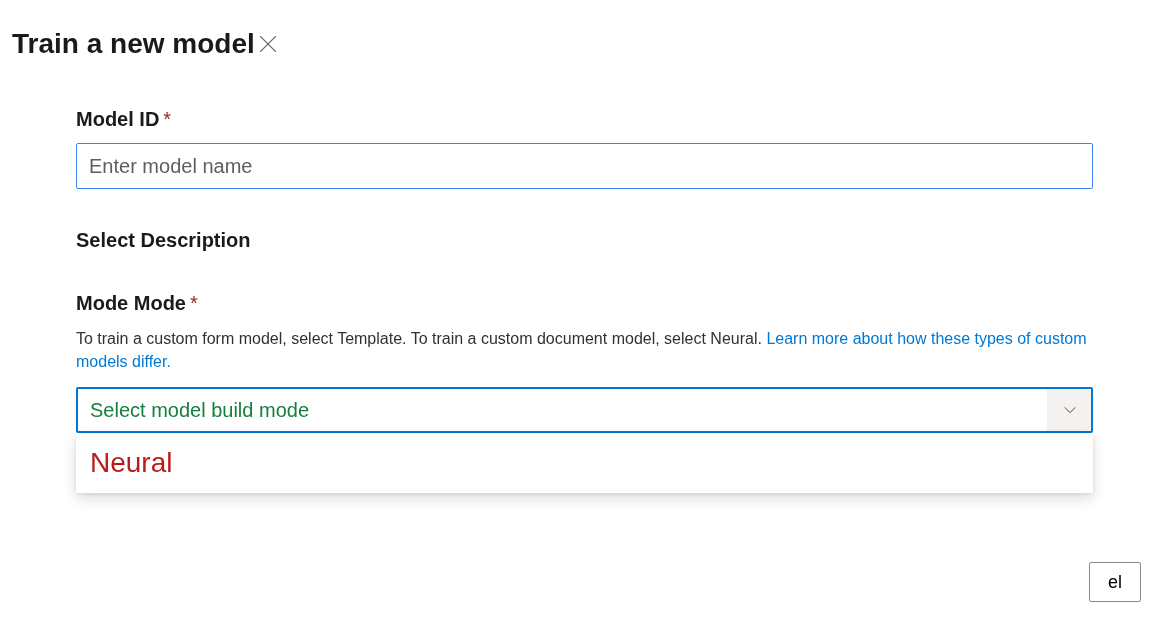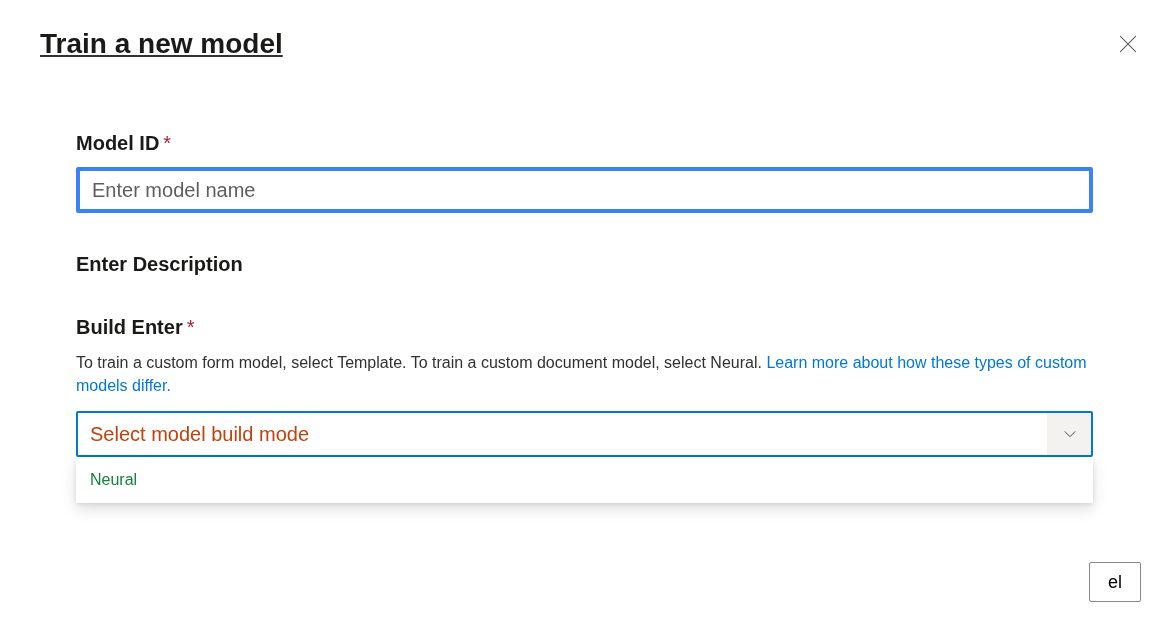--- a/index.html
+++ b/index.html
@@ -11,24 +11,22 @@
       font-family: "Segoe UI", -apple-system, "Helvetica Neue", Arial, sans-serif;
       background: #fff;
       color: #323130;
       width: 1169px;
       height: 624px;
       position: relative;
       overflow: hidden;
     }
     .modal-header {
       display: flex;
-      justify-content: space-between;
-      align-items: center;
-      padding: 28px 28px 0 40px;
-      text-decoration: underline;
+      align-items: center;
+      padding: 28px 28px 0 12px;
     }
     .modal-title {
       font-size: 28px;
       font-weight: 600;
       color: #1b1a19;
     }
     .close-btn {
       background: none;
       border: none;
       cursor: pointer;
@@ -40,40 +38,39 @@
     }
     .close-btn svg {
       width: 18px;
       height: 18px;
     }
     .form-body {
       padding: 48px 76px 0 76px;
     }
     .form-group {
       margin-bottom: 40px;
-      margin-top: 24px;
     }
     .form-group.bm {
       margin-bottom: 0;
     }
     .label-row {
       font-size: 20px;
       font-weight: 600;
       color: #1b1a19;
       margin-bottom: 12px;
     }
     .required-asterisk {
       color: #a4262c;
       margin-left: 4px;
       font-weight: 400;
     }
     .text-input {
       width: 100%;
       height: 46px;
-      border: 4px solid #3b82f6;
+      border: 1px solid #3b82f6;
       border-radius: 2px;
       padding: 0 12px;
       font-size: 20px;
       color: #323130;
       font-family: inherit;
     }
     .text-input::placeholder {
       color: #605e5c;
     }
     .helper-text {
@@ -98,21 +95,21 @@
       border-radius: 2px;
       display: flex;
       align-items: center;
       justify-content: space-between;
       background: #fff;
       cursor: pointer;
     }
     .dropdown-placeholder {
       padding: 0 12px;
       font-size: 20px;
-      color: #c2410c;
+      color: #15803d;
     }
     .dropdown-caret {
       width: 44px;
       height: 100%;
       display: flex;
       align-items: center;
       justify-content: center;
       background: #f3f2f1;
       border-left: 1px solid rgba(0,0,0,0);
     }
@@ -125,22 +122,22 @@
       position: absolute;
       top: 46px;
       left: 0;
       right: 0;
       background: #fff;
       box-shadow: 0 6px 14px rgba(0,0,0,0.13), 0 1px 4px rgba(0,0,0,0.1);
       z-index: 10;
     }
     .dropdown-option {
       padding: 14px 14px;
-      font-size: 16px;
-      color: #15803d;
+      font-size: 28px;
+      color: #b91c1c;
       cursor: pointer;
     }
     .footer-buttons {
       position: absolute;
       right: 28px;
       bottom: 22px;
       display: flex;
       gap: 8px;
     }
     .btn {
@@ -171,27 +168,27 @@
 
   <div class="form-group">
     <div class="label-row">
       <span>Model ID</span><span class="required-asterisk">*</span>
     </div>
     <input type="text" class="text-input" placeholder="Enter model name" style="">
   </div>
 
   <div class="form-group">
     <div class="label-row">
-      <span>Enter Description</span>
+      <span>Select Description</span>
     </div>
   </div>
 
   <div class="form-group bm">
     <div class="label-row">
-      <span>Build Enter</span><span class="required-asterisk">*</span>
+      <span>Mode Mode</span><span class="required-asterisk">*</span>
     </div>
     <div class="helper-text">
       <span>To train a custom form model, select Template. To train a custom document model, select Neural. </span><a href="#">Learn more about how these types of custom models differ.</a>
     </div>
 
     <div class="dropdown-wrap">
       <div class="dropdown">
         <span class="dropdown-placeholder">Select model build mode</span>
         <span class="dropdown-caret">
           <svg viewBox="0 0 16 16" fill="none" stroke="currentColor" stroke-width="1">

